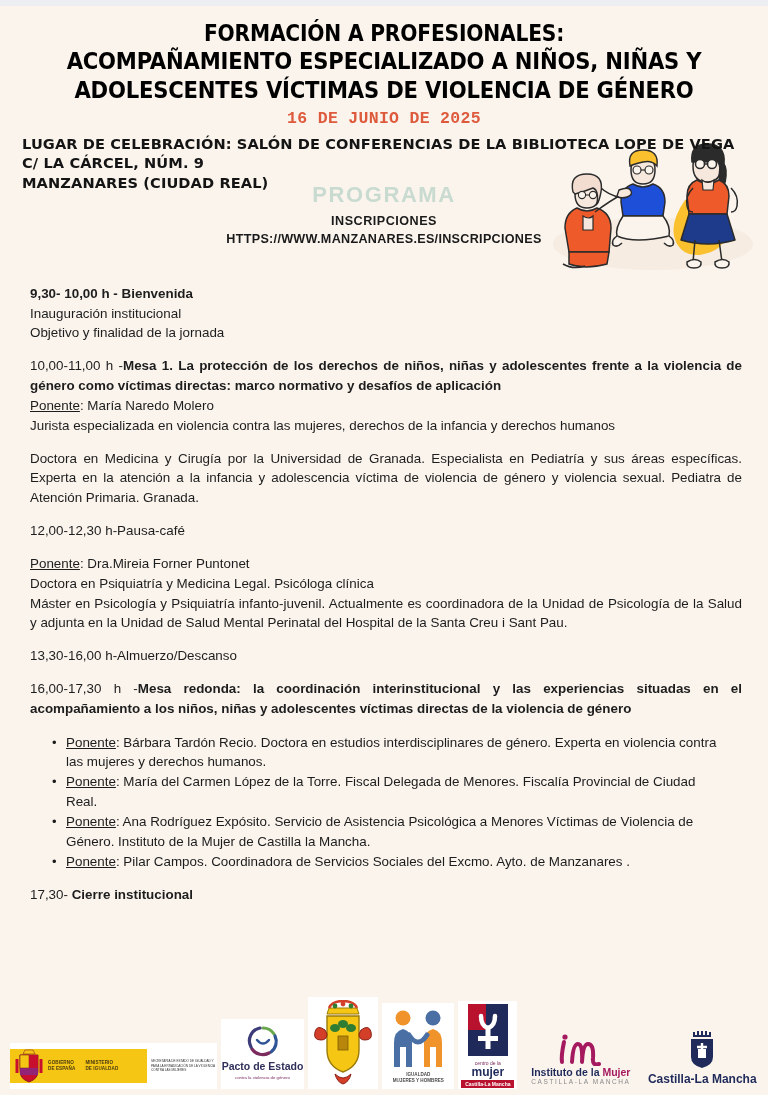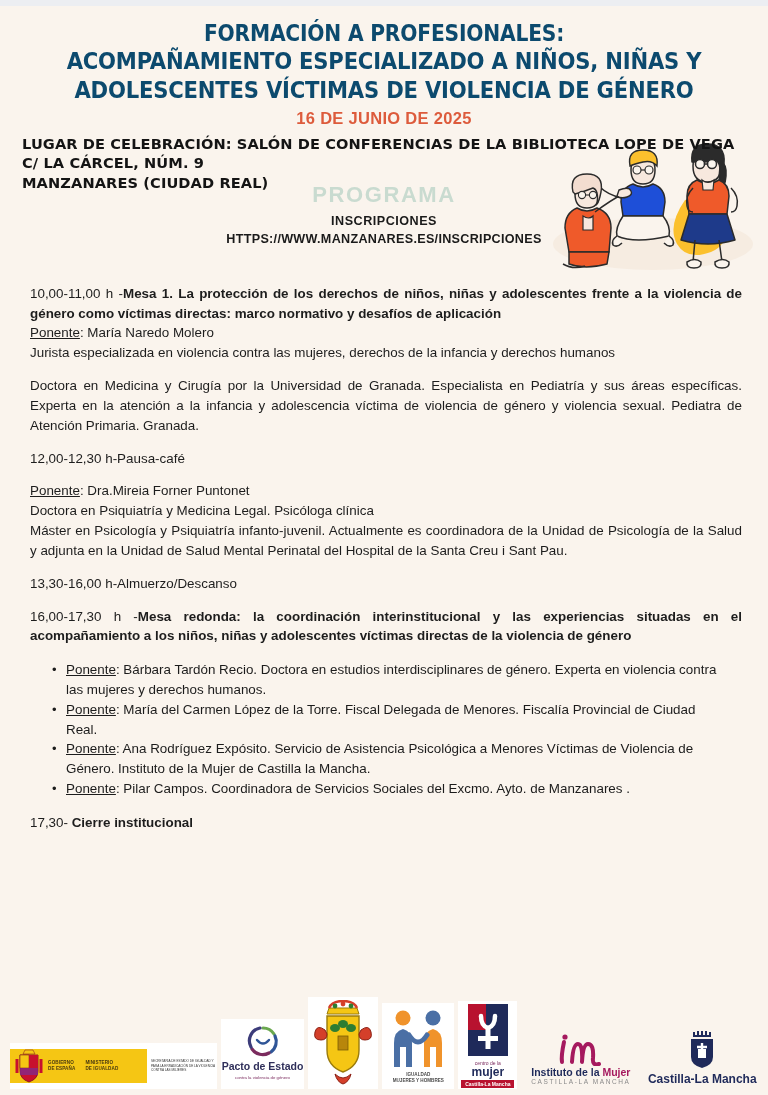--- a/index.html
+++ b/index.html
@@ -19,28 +19,28 @@
   .topbar { position:absolute; top:0; left:0; width:768px; height:6px; background:#eceef2; }
 
   
   .header { text-align:center; padding:14px 20px 0; }
   .title {
     font-family:"DejaVu Sans", sans-serif;
     font-weight:bold;
     font-size:23.5px;
     line-height:1.22;
     letter-spacing:-0.2px;
-    color:#0c4a6e;
+    color:#000000;
     text-transform:uppercase;
     font-stretch:condensed;
   }
   .title .l1 { font-size:22.5px; }
   .date {
     margin-top:4px;
-    font-family:Liberation Sans, sans-serif;
+    font-family:Liberation Mono, monospace;
     font-weight:bold;
     font-size:16.5px;
     color:#dd5b3c;
     letter-spacing:0.3px;
   }
 
   
   .midband { position:relative; height:160px; margin-top:2px;padding-left:16px; }
   .venue {
     position:absolute; left:22px; top:4px;
@@ -204,20 +204,25 @@
         <path d="M18 142 q10 6 22 2" fill="none" stroke="#2b2b2b" stroke-width="1.5"></path>
 
         <path d="M50 90 q16 -12 28 -18" fill="none" stroke="#2b2b2b" stroke-width="1.5"></path>
         <path d="M74 68 q10 -4 12 1 q2 4 -4 6 q-6 2 -10 -1 Z" fill="#f7e8de" stroke="#2b2b2b" stroke-width="1.4"></path>
       </g>
     </svg>
   </div>
 
   <div class="body">
 
+    <div class="block">
+      <div class="ln b">9,30- 10,00 h - Bienvenida</div>
+      <div class="ln">Inauguración institucional</div>
+      <div class="ln">Objetivo y finalidad de la jornada</div>
+    </div>
 
     <div class="block">
       <div class="ln just">
         <span>10,00-11,00 h -</span><span class="b">Mesa 1. La protección de los derechos de niños, niñas y adolescentes frente a la violencia de género como víctimas directas: marco normativo y desafíos de aplicación</span>
       </div>
       <div class="ln">
         <span class="u">Ponente</span><span>: María Naredo Molero</span>
       </div>
       <div class="ln">Jurista especializada en violencia contra las mujeres, derechos de la infancia y derechos humanos</div>
     </div>

